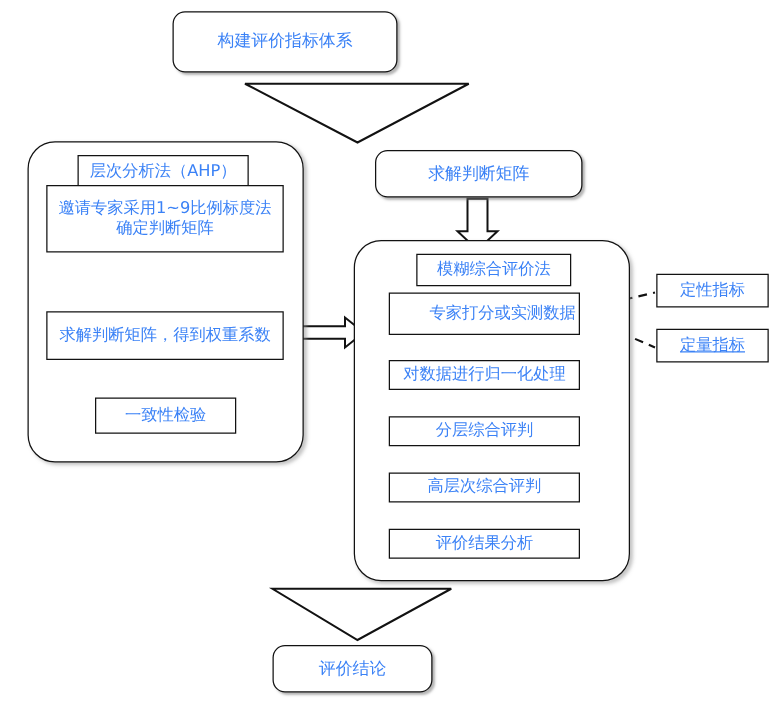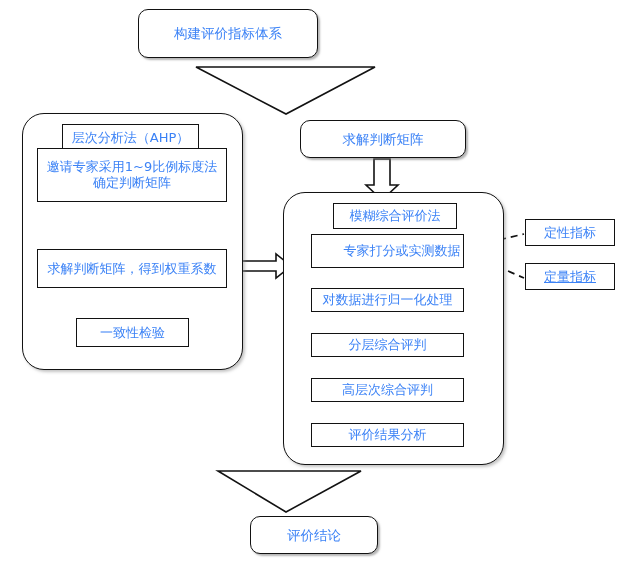--- a/index.html
+++ b/index.html
@@ -147,17 +147,17 @@
   </div>
 
   <div class="node rect t13 nowrap" style="left:525px; top:219px; width:90px; height:27px;">
     <span>定性指标</span>
   </div>
 
   <div class="node rect t13 nowrap" style="left:525px; top:263px; width:90px; height:27px;text-decoration:underline;">
     <span>定量指标</span>
   </div>
 
-  <div class="node rounded t14 nowrap" style="left:218px; top:516px; width:128px; height:38px;margin-left:32px;">
+  <div class="node rounded t14 nowrap" style="left:218px; top:516px; width:128px; height:38px;">
     <span>评价结论</span>
   </div>
 
 </div>
 
 </body></html>

